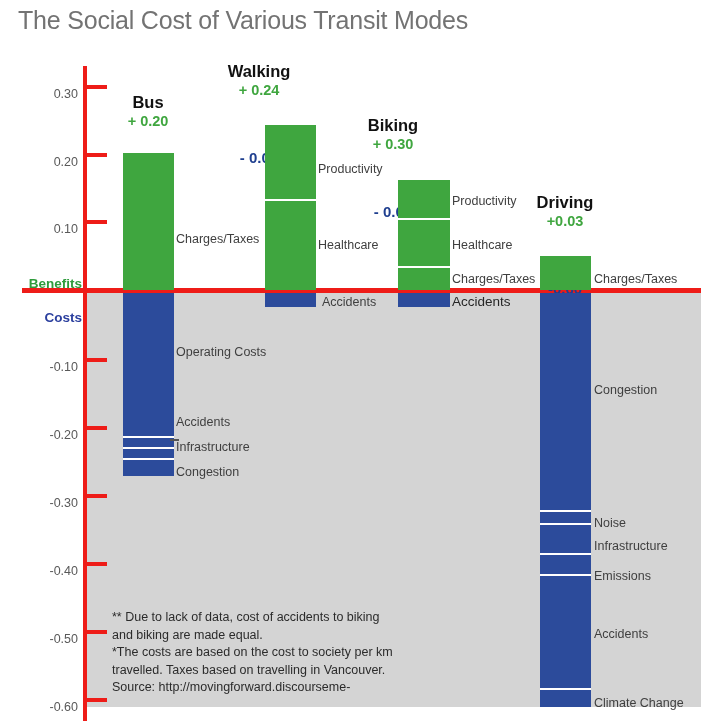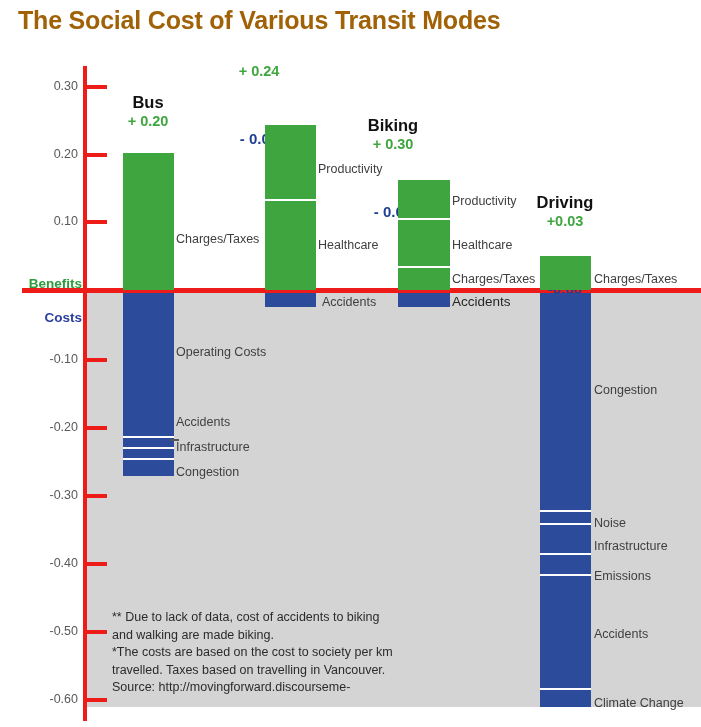--- a/index.html
+++ b/index.html
@@ -5,21 +5,21 @@
   html,body{margin:0;padding:0;background:#ffffff;}
   body{
     width:701px;height:727px;position:relative;overflow:hidden;
     font-family:"Liberation Sans", sans-serif;
     color:#404040;
   }
 
   
   #chart-title{
     position:absolute;left:18px;top:6px;
-    font-size:25px;font-weight:700;color:#a16207;
+    font-size:25px;font-weight:400;color:#737373;
     letter-spacing:-0.2px;white-space:nowrap;
   }
 
   
   #plot{
     position:absolute;left:0;top:0;width:701px;height:727px;
   }
 
   
   #costs-region{
@@ -36,21 +36,21 @@
   #zero-line{
     position:absolute;left:22px;top:288px;width:679px;height:5px;
     background:#ee1c18;
   }
 
   .tick-mark{
     position:absolute;left:87px;width:20px;height:4px;background:#ee1c18;
   }
   .tick-label{
     position:absolute;width:60px;text-align:right;
-    font-size:12.5px;color:#595959;
+    font-size:12.5px;color:#595959;margin-top:8px;
   }
 
   .zero-label{
     position:absolute;width:78px;text-align:right;
     font-size:13.5px;font-weight:bold;
   }
   #benefits-label{color:#2e9b3c;left:4px;top:268px;margin-top:8px;}
   #costs-label{color:#2b3f9e;left:4px;top:293px;margin-top:17px;}
 
   
@@ -136,20 +136,21 @@
   </div>
 
   <div class="seg-label" style="left:176px;top:232px">Charges/Taxes</div>
   <div class="seg-label" style="left:176px;top:345px">Operating Costs</div>
   <div class="seg-label" style="left:176px;top:415px">Accidents</div>
   <div class="seg-label" style="left:176px;top:440px">Infrastructure</div>
   <div class="seg-label" style="left:176px;top:465px">Congestion</div>
   <div class="leader" style="left:170px;top:439px;width:9px;height:1.5px"></div>
 
   <div class="mode-head" style="left:184px;top:62px">
+    <div class="mode-name">Walking</div>
     <div class="mode-pos">+ 0.24</div>
     <div class="mode-neg">- 0.02</div>
   </div>
 
   <div class="bar-col" style="left:265px;top:125px;width:51px;height:165px">
     <div class="seg pos" style="top:0px;height:76px"></div>
     <div class="seg pos last" style="top:76px;height:89px"></div>
   </div>
   <div class="bar-col" style="left:265px;top:293px;width:51px;height:14px">
     <div class="seg neg last" style="top:0;height:14px"></div>
@@ -200,19 +201,19 @@
   <div class="seg-label" style="left:594px;top:272px">Charges/Taxes</div>
   <div class="seg-label" style="left:594px;top:383px">Congestion</div>
   <div class="seg-label" style="left:594px;top:516px">Noise</div>
   <div class="seg-label" style="left:594px;top:539px">Infrastructure</div>
   <div class="seg-label" style="left:594px;top:569px">Emissions</div>
   <div class="seg-label" style="left:594px;top:627px">Accidents</div>
   <div class="seg-label" style="left:594px;top:696px">Climate Change</div>
 
   <div id="footnote">
     <div>** Due to lack of data, cost of accidents to biking</div>
-    <div>and walking are made biking.</div>
+    <div>and biking are made equal.</div>
     <div>*The costs are based on the cost to society per km</div>
     <div>travelled. Taxes based on travelling in Vancouver.</div>
     <div>Source: http://movingforward.discourseme-</div>
   </div>
 
 </div>
 
 </body></html>

